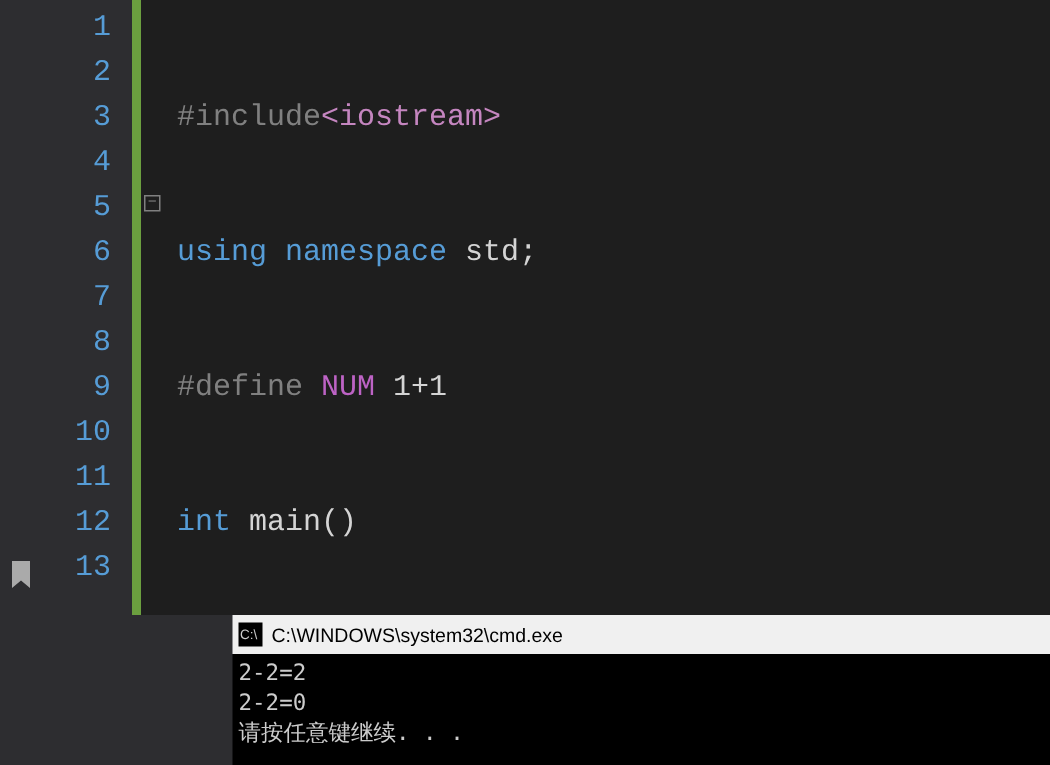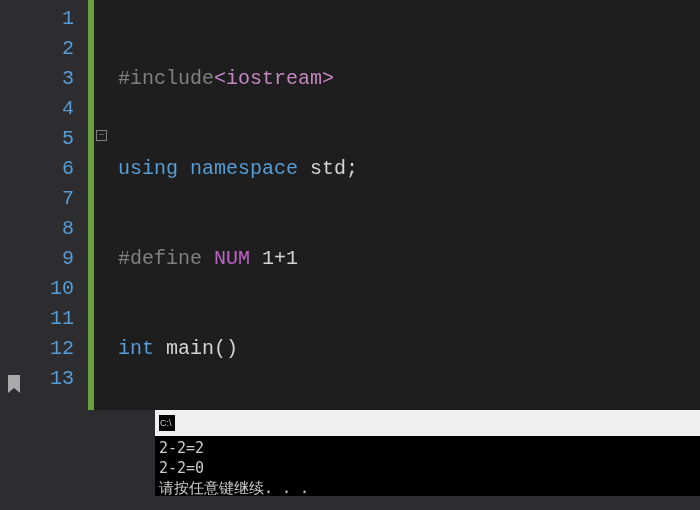--- a/index.html
+++ b/index.html
@@ -104,21 +104,21 @@
     margin-right: 6px;
     display: inline-block;
   }
   .console-body {
     background: #000;
     color: #ccc;
     font-family: 'NSimSun', SimSun, monospace;
     font-size: 15px;
     line-height: 20px;
     padding: 2px 4px;
-    height: 60px;
+    height: 74px;
     white-space: pre;
   }
   .dark-strip {
     position: absolute;
     top: 410px;
     left: 0;
     width: 155px;
     height: 100px;
     background: #2d2d30;
   }
@@ -167,17 +167,18 @@
     
     
   </div>
 </div>
 
 <div class="dark-strip"></div>
 
 <div class="console-wrap">
   <div class="console-title">
     <span class="cmd-icon">C:\</span>
+    <span>C:\WINDOWS\system32\cmd.exe</span>
   </div>
   <div class="console-body"><span>2-2=2</span>
 <span>2-2=0</span>
 <span>请按任意键继续. . .</span></div>
 </div>
 
 </body></html>

